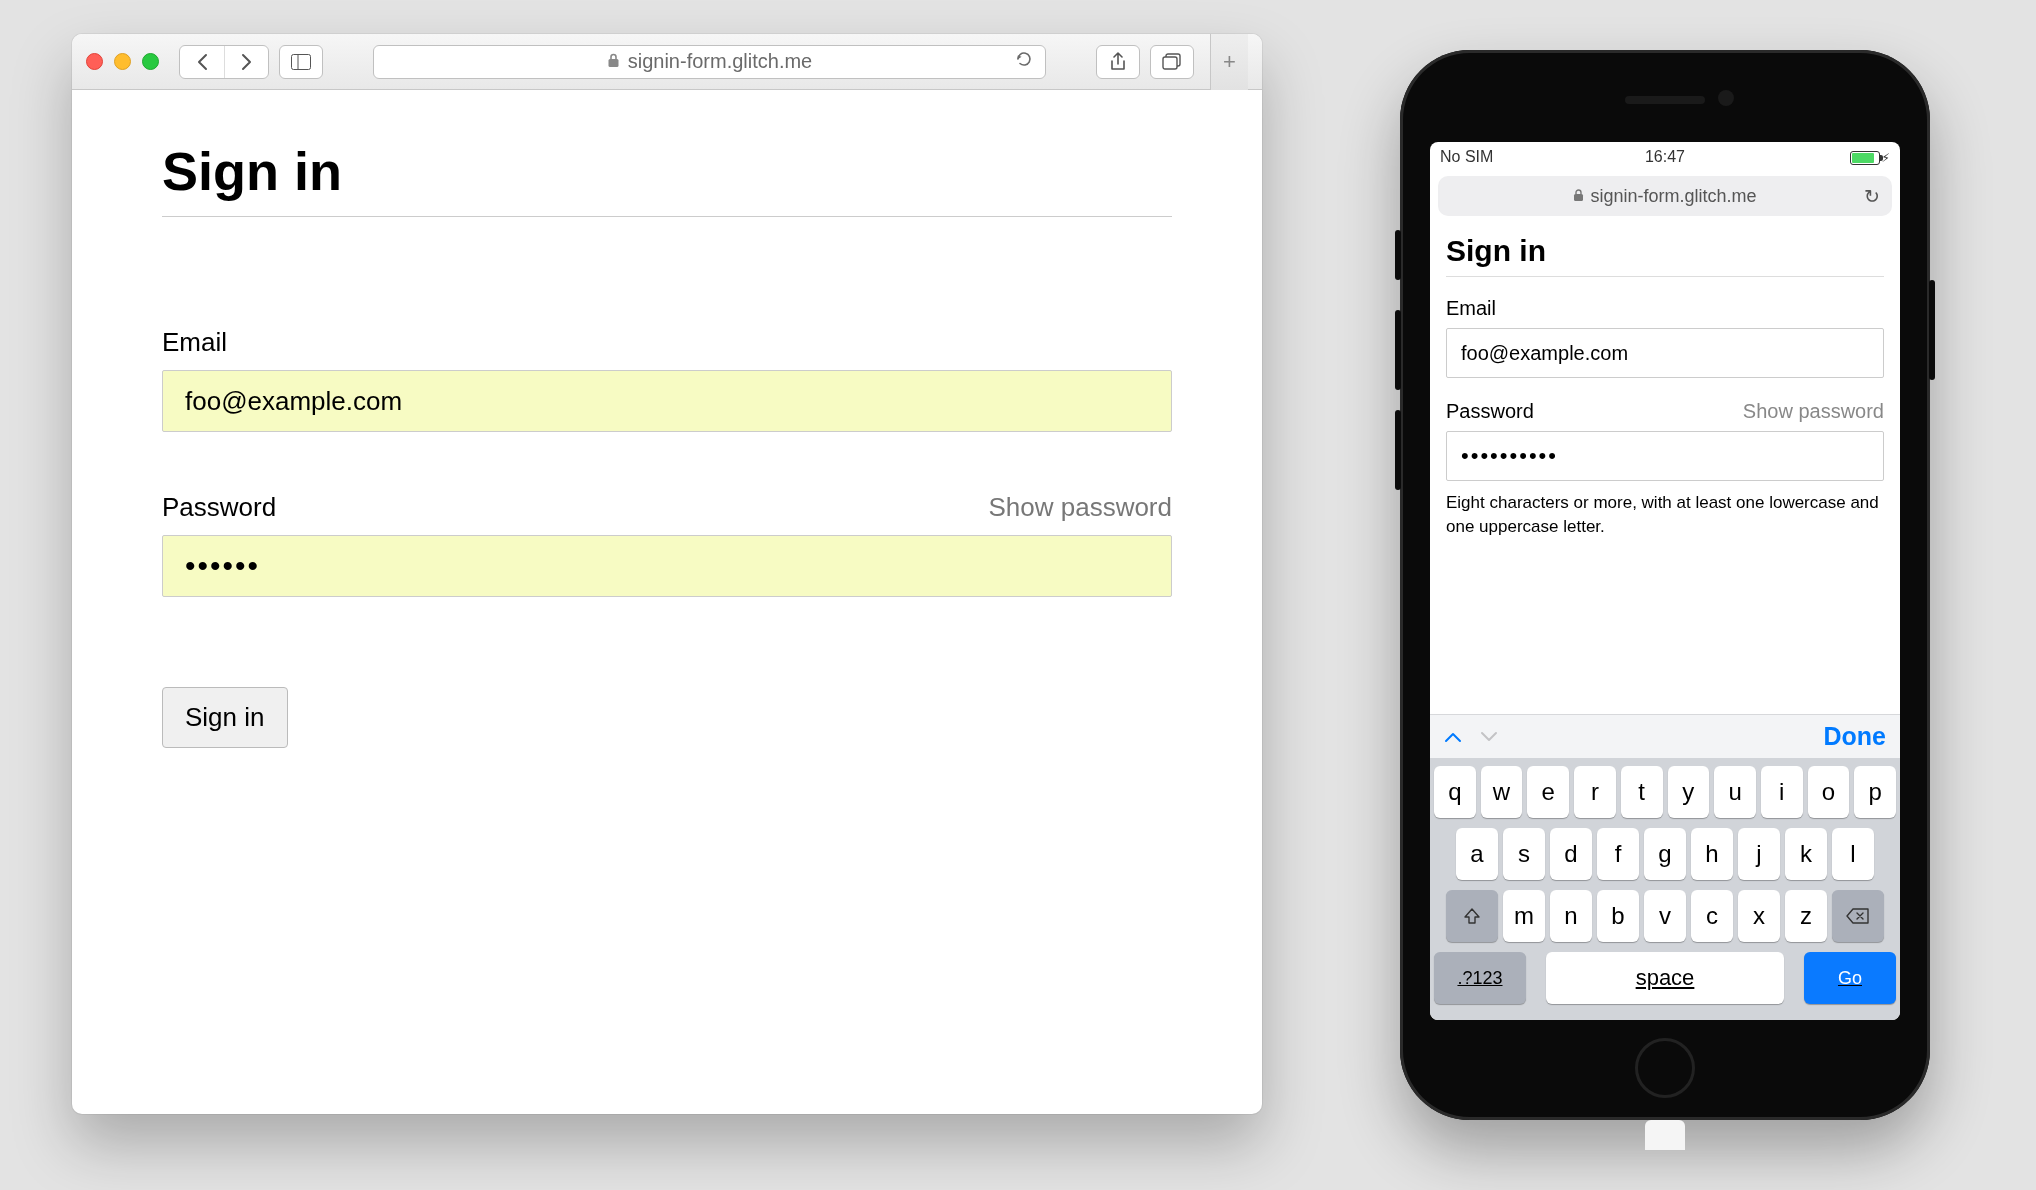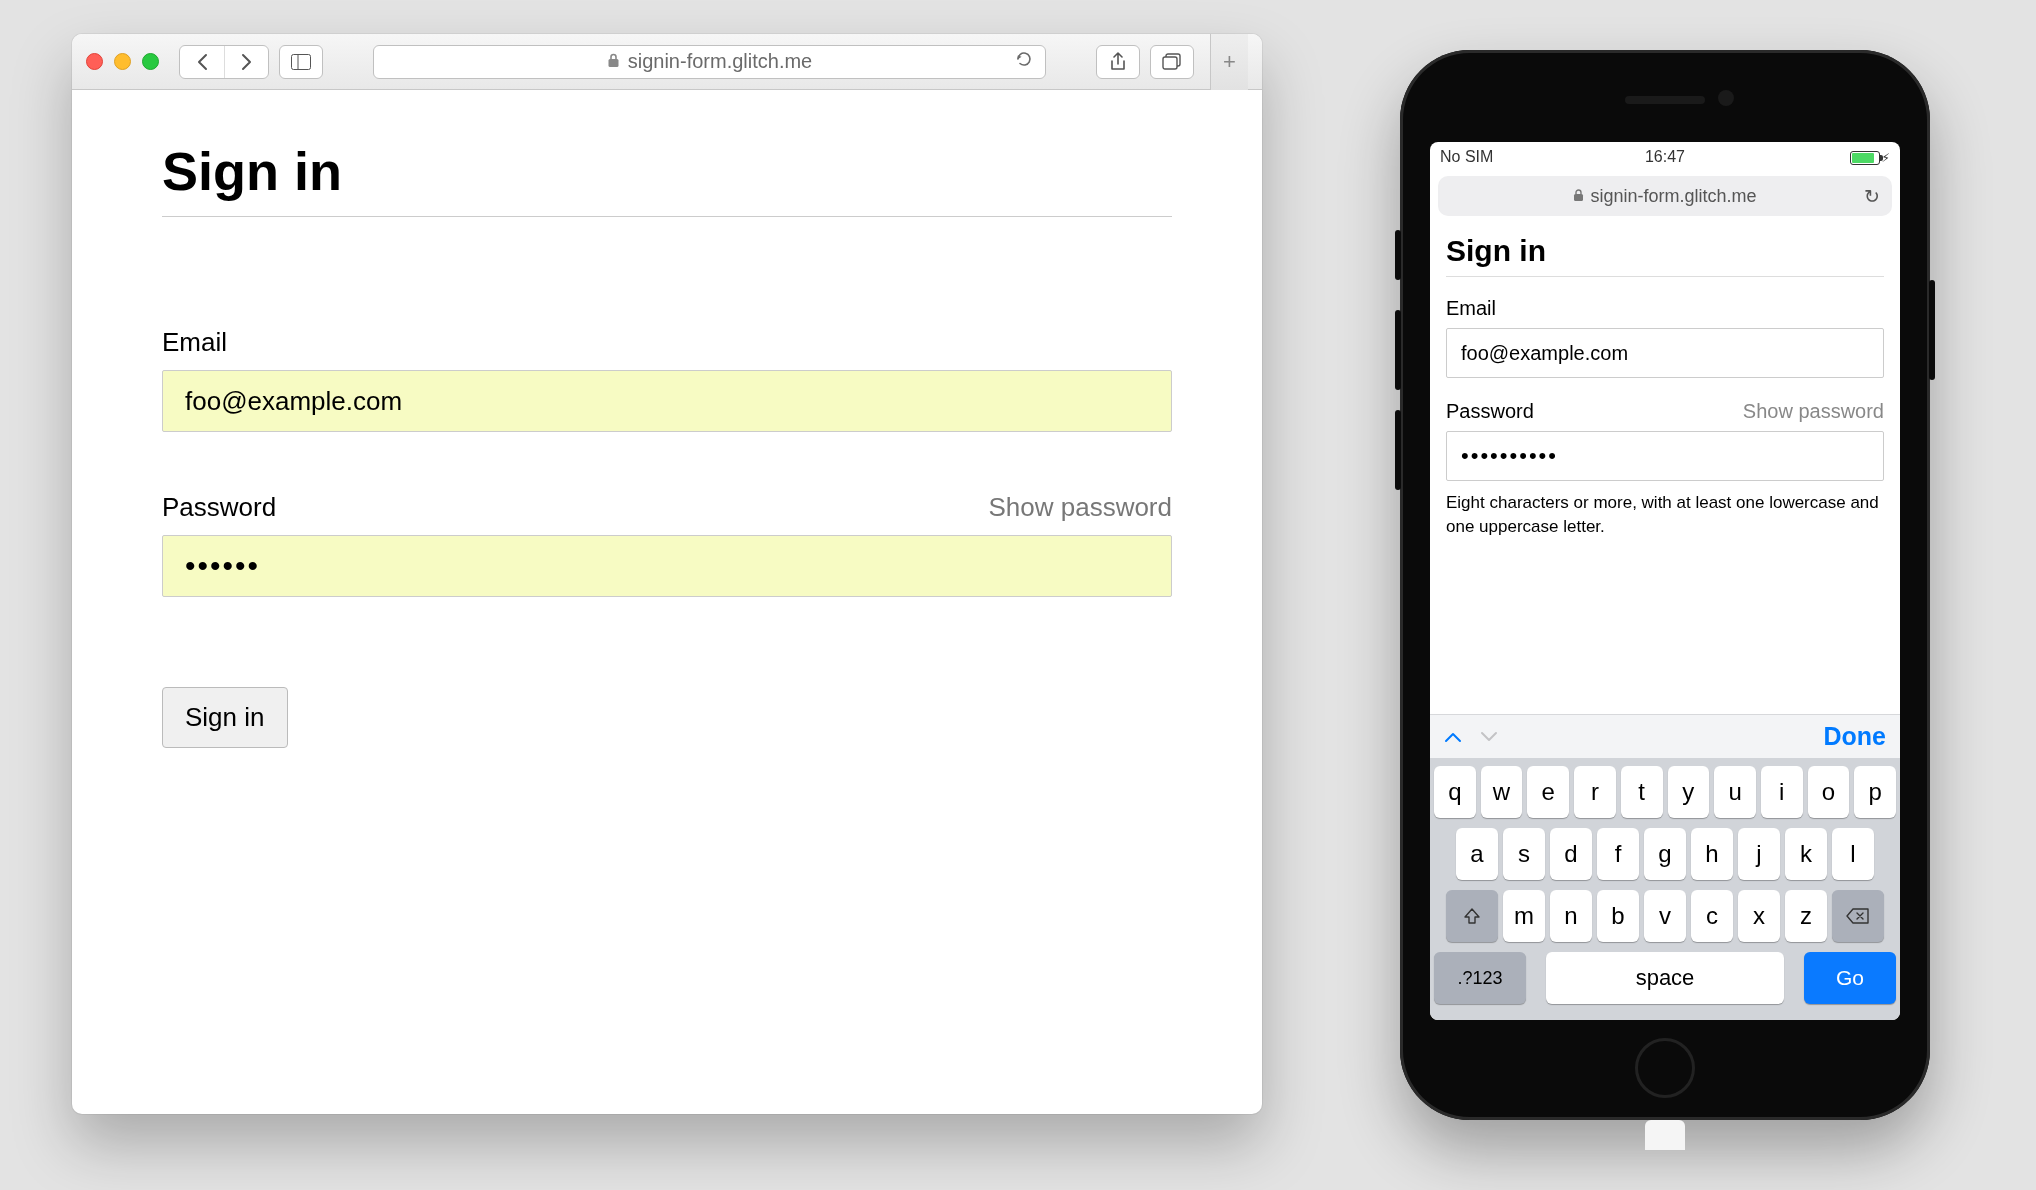--- a/index.html
+++ b/index.html
@@ -375,21 +375,21 @@
       background: #abb0ba;
       border-radius: 6px;
       box-shadow: 0 1px 1px rgba(0,0,0,0.3);
       display: flex;
       align-items: center;
       justify-content: center;
       font-size: 20px;
       color: #333;
     }
     .kb-row.row3 .kb-key { max-width: 42px; }
-    .kb-row.row4 { gap: 20px; }
+    .kb-row.row4 { gap: 20px; text-decoration: underline; }
     .kb-123 {
       width: 92px;
       height: 52px;
       background: #abb0ba;
       border-radius: 6px;
       box-shadow: 0 1px 1px rgba(0,0,0,0.3);
       display: flex;
       align-items: center;
       justify-content: center;
       font-size: 18px;
@@ -408,21 +408,21 @@
     .kb-go {
       width: 92px;
       height: 52px;
       background: #0a7aff;
       color: #fff;
       border-radius: 6px;
       box-shadow: 0 1px 1px rgba(0,0,0,0.3);
       display: flex;
       align-items: center;
       justify-content: center;
-      font-size: 21px;
+      font-size: 18px;
     }
     
     .iphone-cable {
       position: absolute;
       bottom: -30px;
       left: 50%;
       transform: translateX(-50%);
       width: 40px;
       height: 30px;
       background: #f5f5f5;

